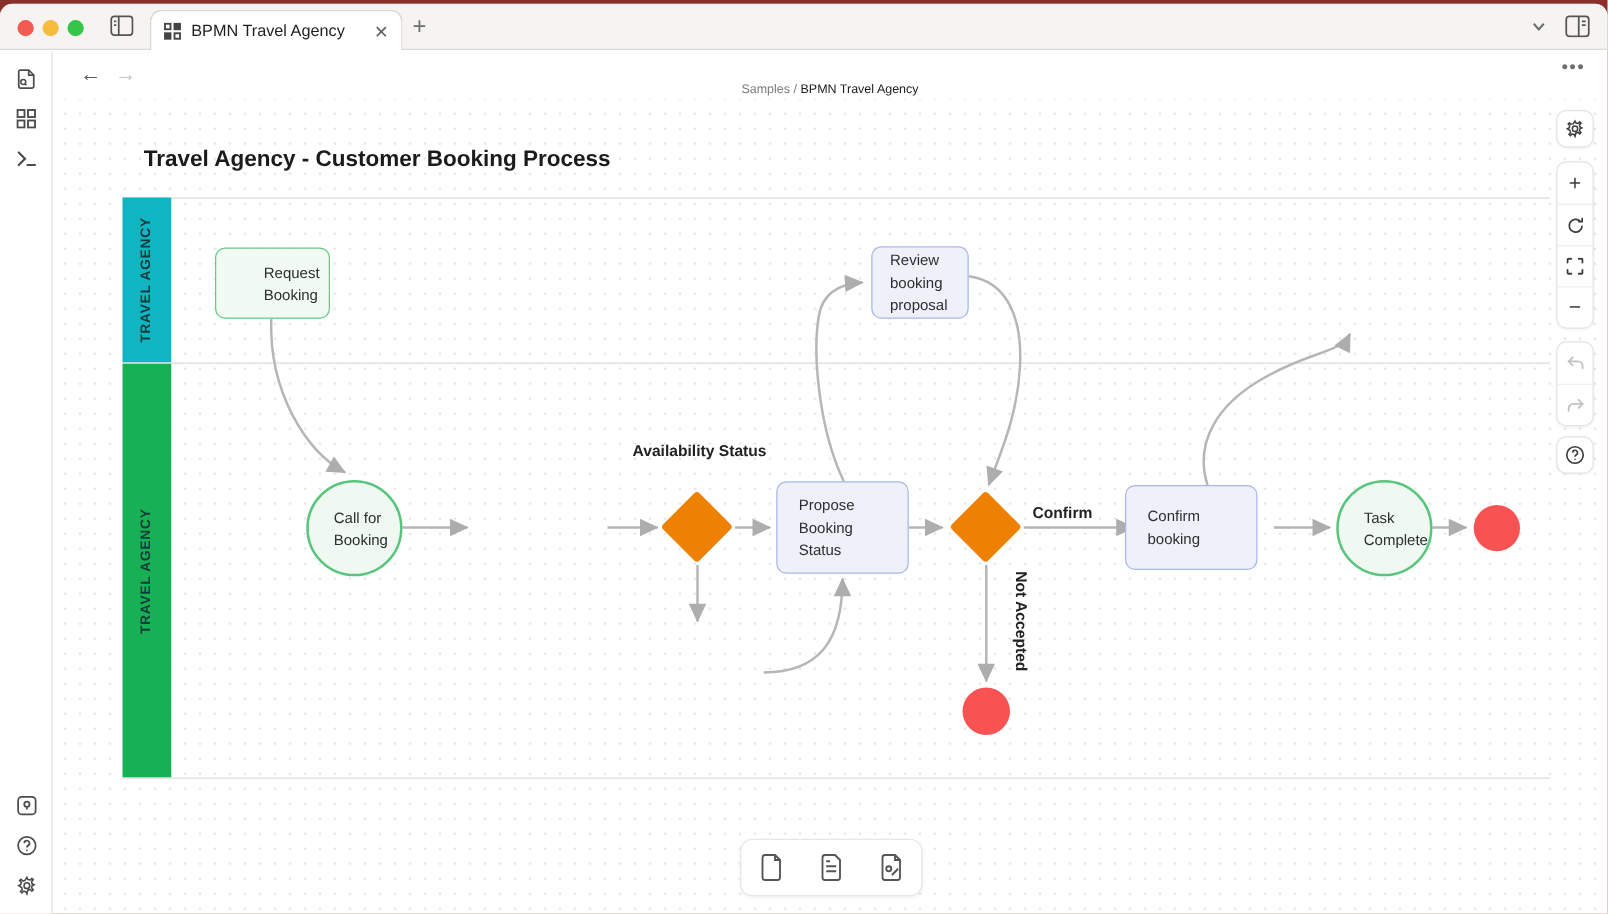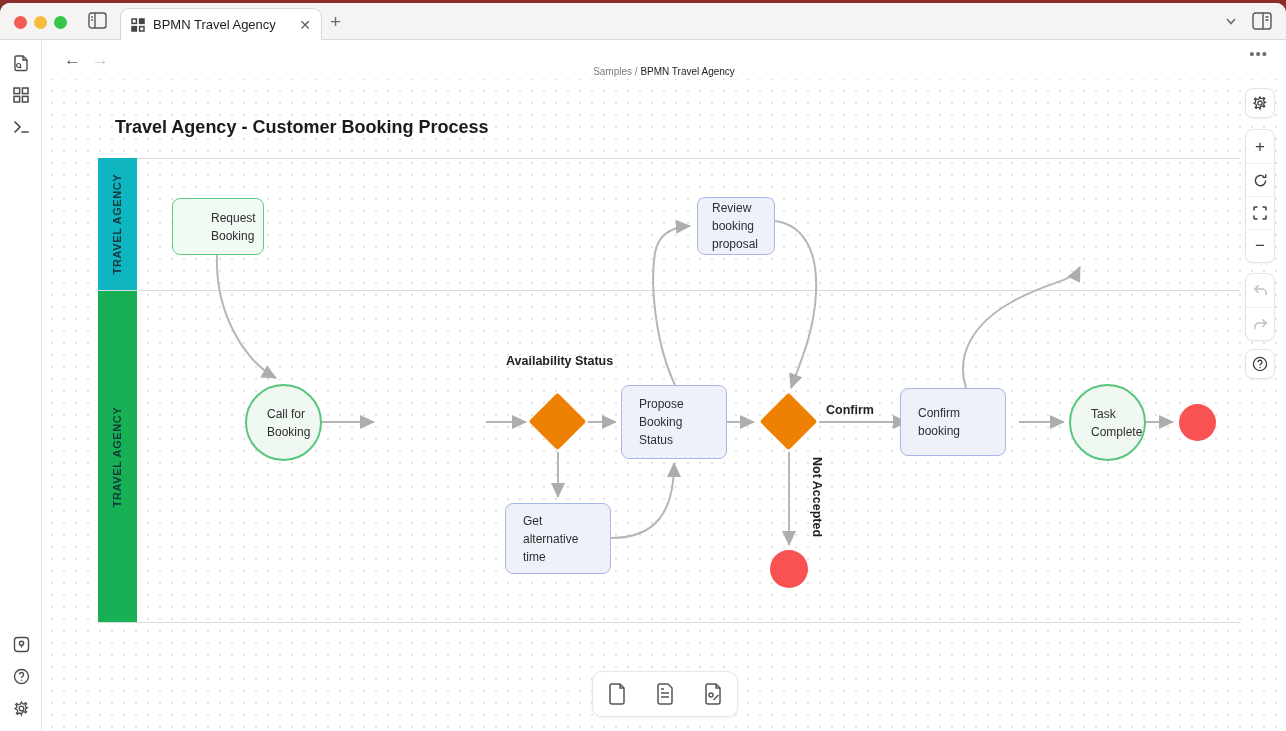--- a/index.html
+++ b/index.html
@@ -220,23 +220,20 @@
 Booking</div>
 
     <div class="node green-circle" style="left:203px; top:305px; width:77px; height:77px">Call for
 Booking</div>
 
 
     <div class="diamond" style="left:495px; top:322px"></div>
 
     <div class="edge-label" style="left:464px; top:275px">Availability Status</div>
 
-    <div class="node task" style="left:463px; top:424px; width:106px; height:71px">Get
-alternative
-time</div>
 
     <div class="node task" style="left:579px; top:306px; width:106px; height:74px">Propose
 Booking
 Status</div>
 
     <div class="node task" style="left:655px; top:118px; width:78px; height:58px; padding-left:14px">Review
 booking
 proposal</div>
 
     <div class="diamond" style="left:726px; top:322px"></div>

